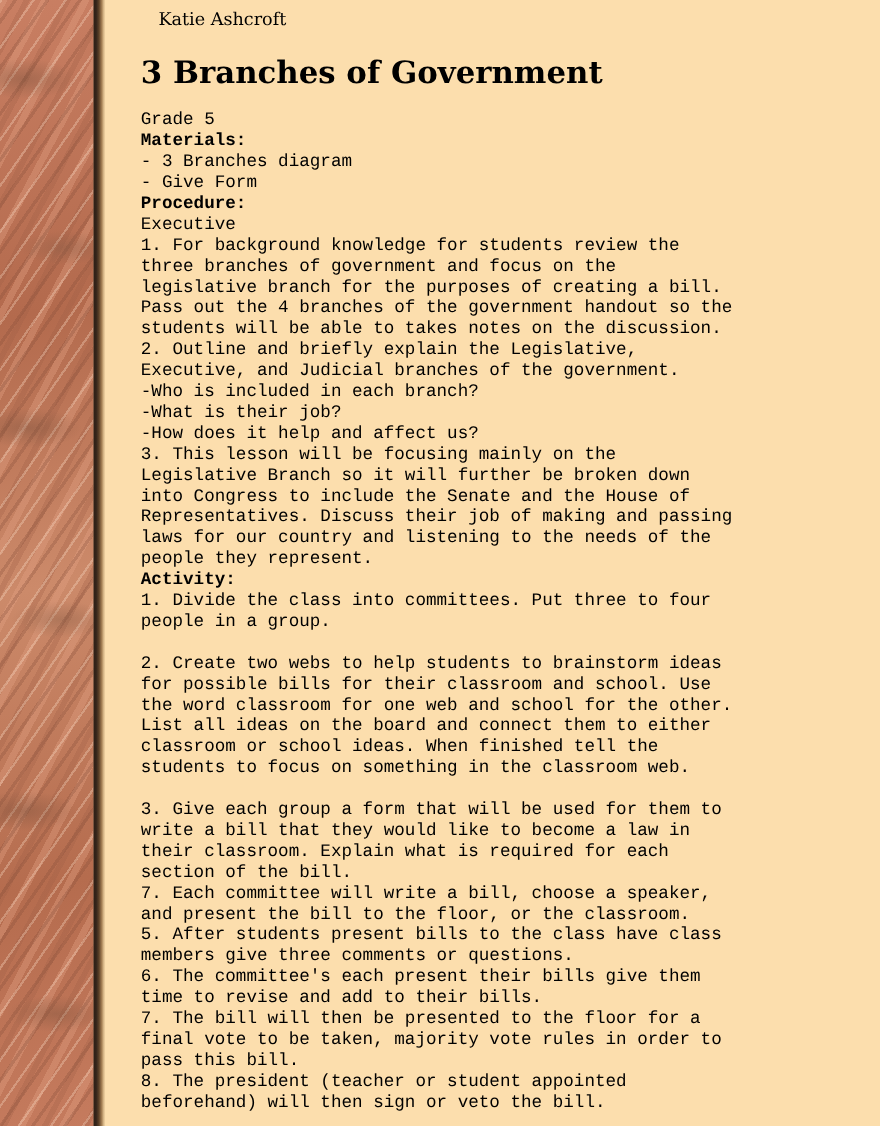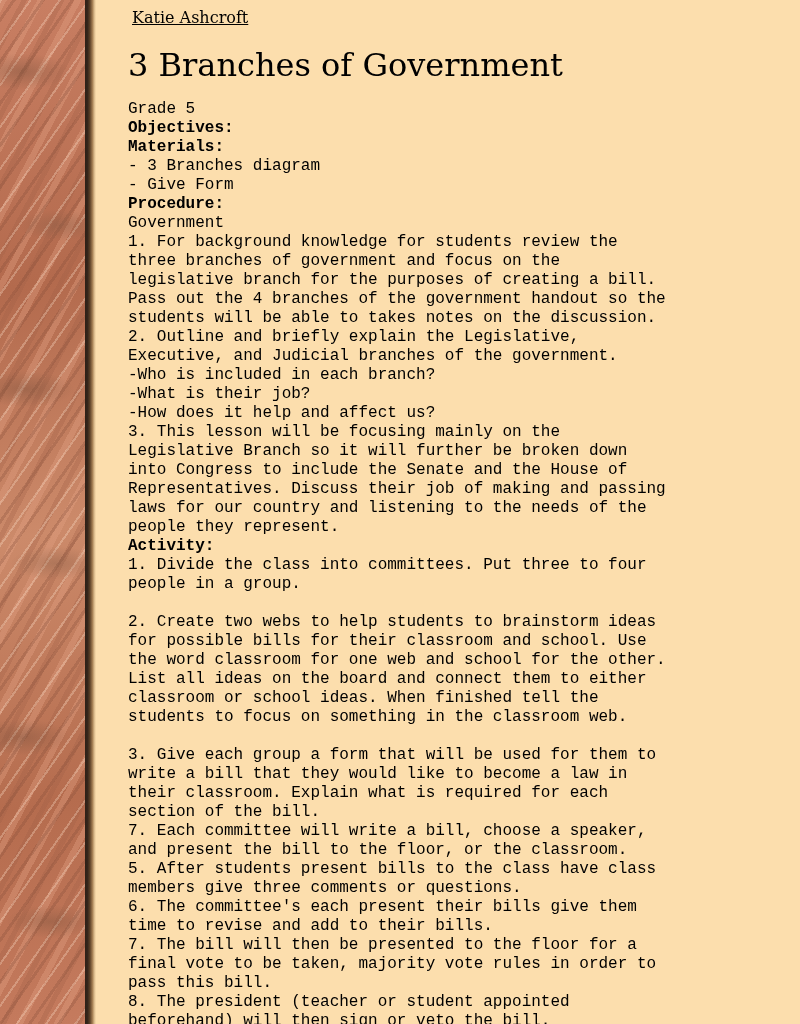--- a/index.html
+++ b/index.html
@@ -51,27 +51,26 @@
   
   .content {
     position: absolute;
     left: 128px; top: 0;
     width: 546px;
     padding-top: 8px;
     font-size: 16px;
     line-height: 19px;
   }
   p.author {
-    margin: 0 0 16px 4px;
-    text-decoration: underline;
+    margin: 0 0 16px 16px;
   }
   h1.title {
-    font-size: 32px;
+    font-size: 28px;
     line-height: 37px;
-    font-weight: normal;
+    font-weight: bold;
     margin: 20px 0 16px 0;
   }
   .lesson-body .line {
     margin: 0;
     font-family: Liberation Mono, monospace;
   }
   .lesson-body .line.bold {
     font-weight: bold;
   }
   .lesson-body .line.blank {
@@ -84,26 +83,25 @@
 <div class="texture-strip"></div>
 <div class="edge-shadow"></div>
 
 <div class="content">
   <p class="author">Katie Ashcroft</p>
 
   <h1 class="title">3 Branches of Government</h1>
 
   <div class="lesson-body">
     <div class="line">Grade 5</div>
-    <div class="line bold">Objectives:</div>
     <div class="line bold">Materials:</div>
     <div class="line">- 3 Branches diagram</div>
     <div class="line">- Give Form</div>
     <div class="line bold">Procedure:</div>
-    <div class="line">Government</div>
+    <div class="line">Executive</div>
     <div class="line">1. For background knowledge for students review the three branches of government and focus on the legislative branch for the purposes of creating a bill. Pass out the 4 branches of the government handout so the students will be able to takes notes on the discussion.</div>
     <div class="line">2. Outline and briefly explain the Legislative, Executive, and Judicial branches of the government.</div>
     <div class="line">-Who is included in each branch?</div>
     <div class="line">-What is their job?</div>
     <div class="line">-How does it help and affect us?</div>
     <div class="line">3. This lesson will be focusing mainly on the Legislative Branch so it will further be broken down into Congress to include the Senate and the House of Representatives. Discuss their job of making and passing laws for our country and listening to the needs of the people they represent.</div>
     <div class="line bold">Activity:</div>
     <div class="line">1. Divide the class into committees. Put three to four people in a group.</div>
     <div class="line blank"></div>
     <div class="line">2. Create two webs to help students to brainstorm ideas for possible bills for their classroom and school. Use the word classroom for one web and school for the other. List all ideas on the board and connect them to either classroom or school ideas. When finished tell the students to focus on something in the classroom web.</div>

